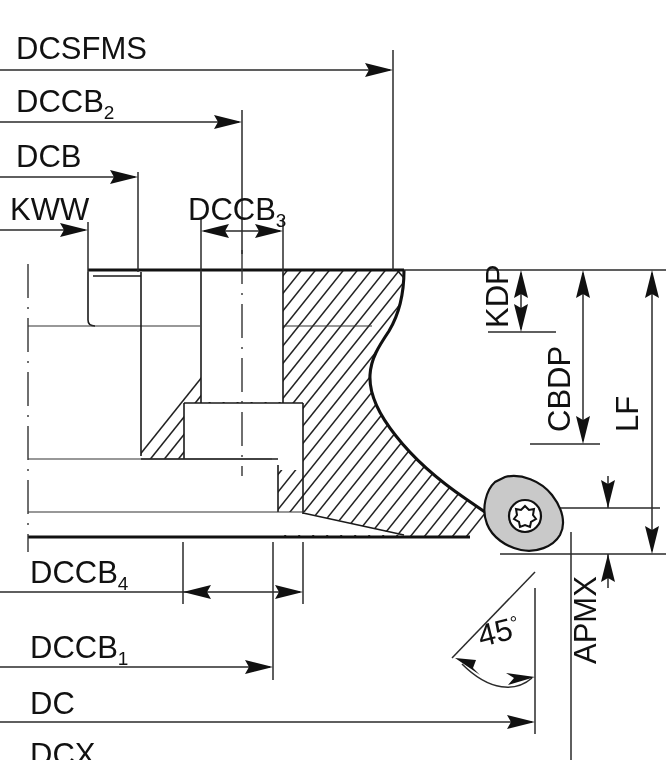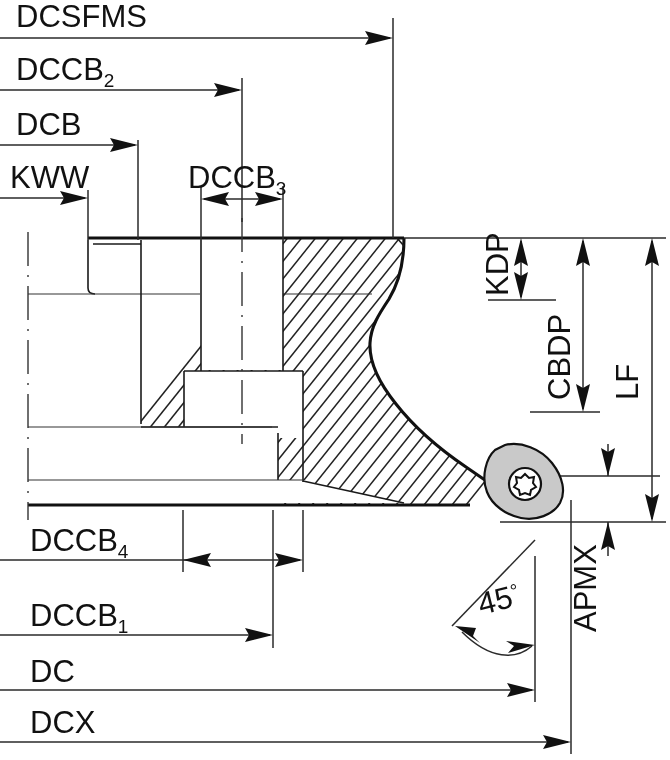--- a/index.html
+++ b/index.html
@@ -1,18 +1,18 @@
 <!DOCTYPE html>
 <html><head>
 <meta charset="utf-8">
 <style>
   html,body{margin:0;padding:0;background:#ffffff;}
   body{width:670px;height:760px;overflow:hidden;
        font-family:"Liberation Sans","DejaVu Sans",sans-serif;}
-  #root{position:relative;width:670px;height:580px;}
+  #root{position:relative;width:670px;height:580px;margin-top:32px;}
   svg#dwg{position:absolute;left:0;top:0;width:670px;height:760px;display:block;}
   .lbl{font-family:"Liberation Sans","DejaVu Sans",sans-serif;
        font-size:31px;fill:#111111;letter-spacing:0px;}
   .sub{font-size:19px;}
   .deg{font-size:19px;}
   .thin{stroke:#333333;stroke-width:1.1;fill:none;}
   .med{stroke:#1a1a1a;stroke-width:1.6;fill:none;}
   .thick{stroke:#111111;stroke-width:3.1;fill:none;}
   .hatch{stroke:#222222;stroke-width:1.5;fill:none;}
   .dim{stroke:#2a2a2a;stroke-width:1.5;fill:none;}

